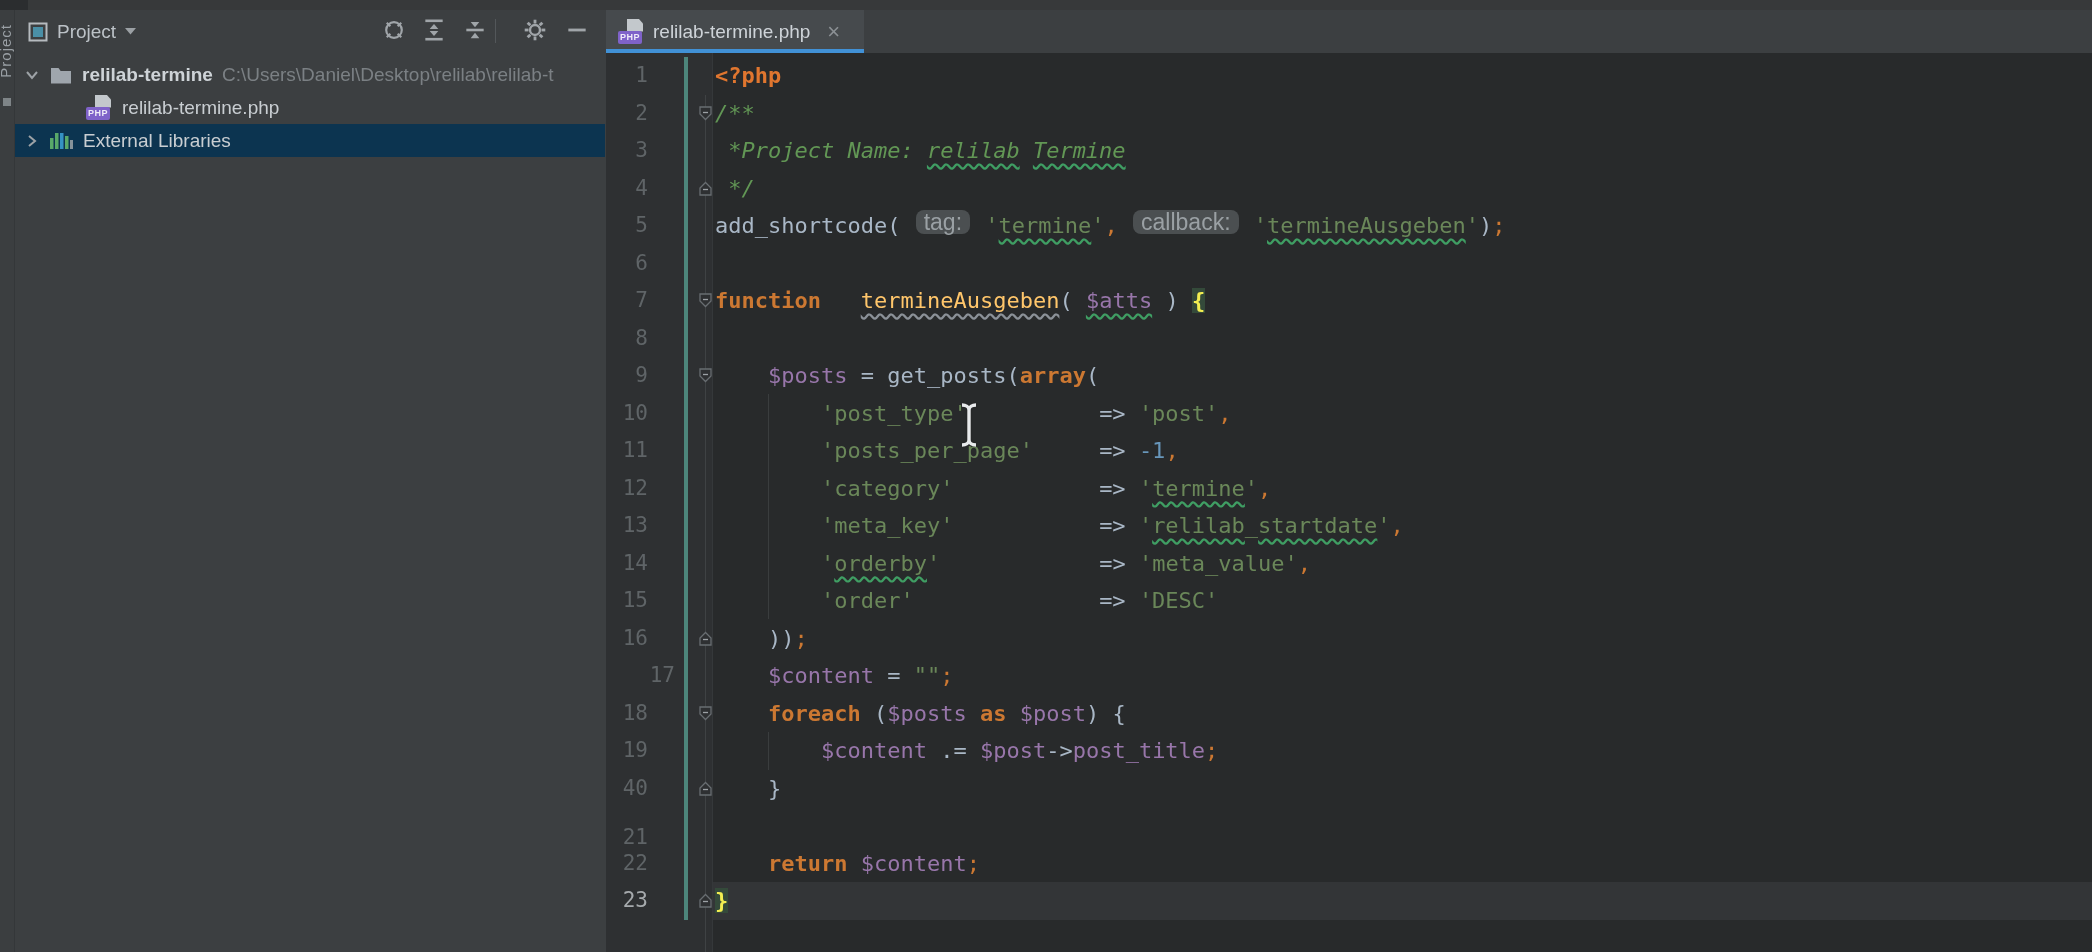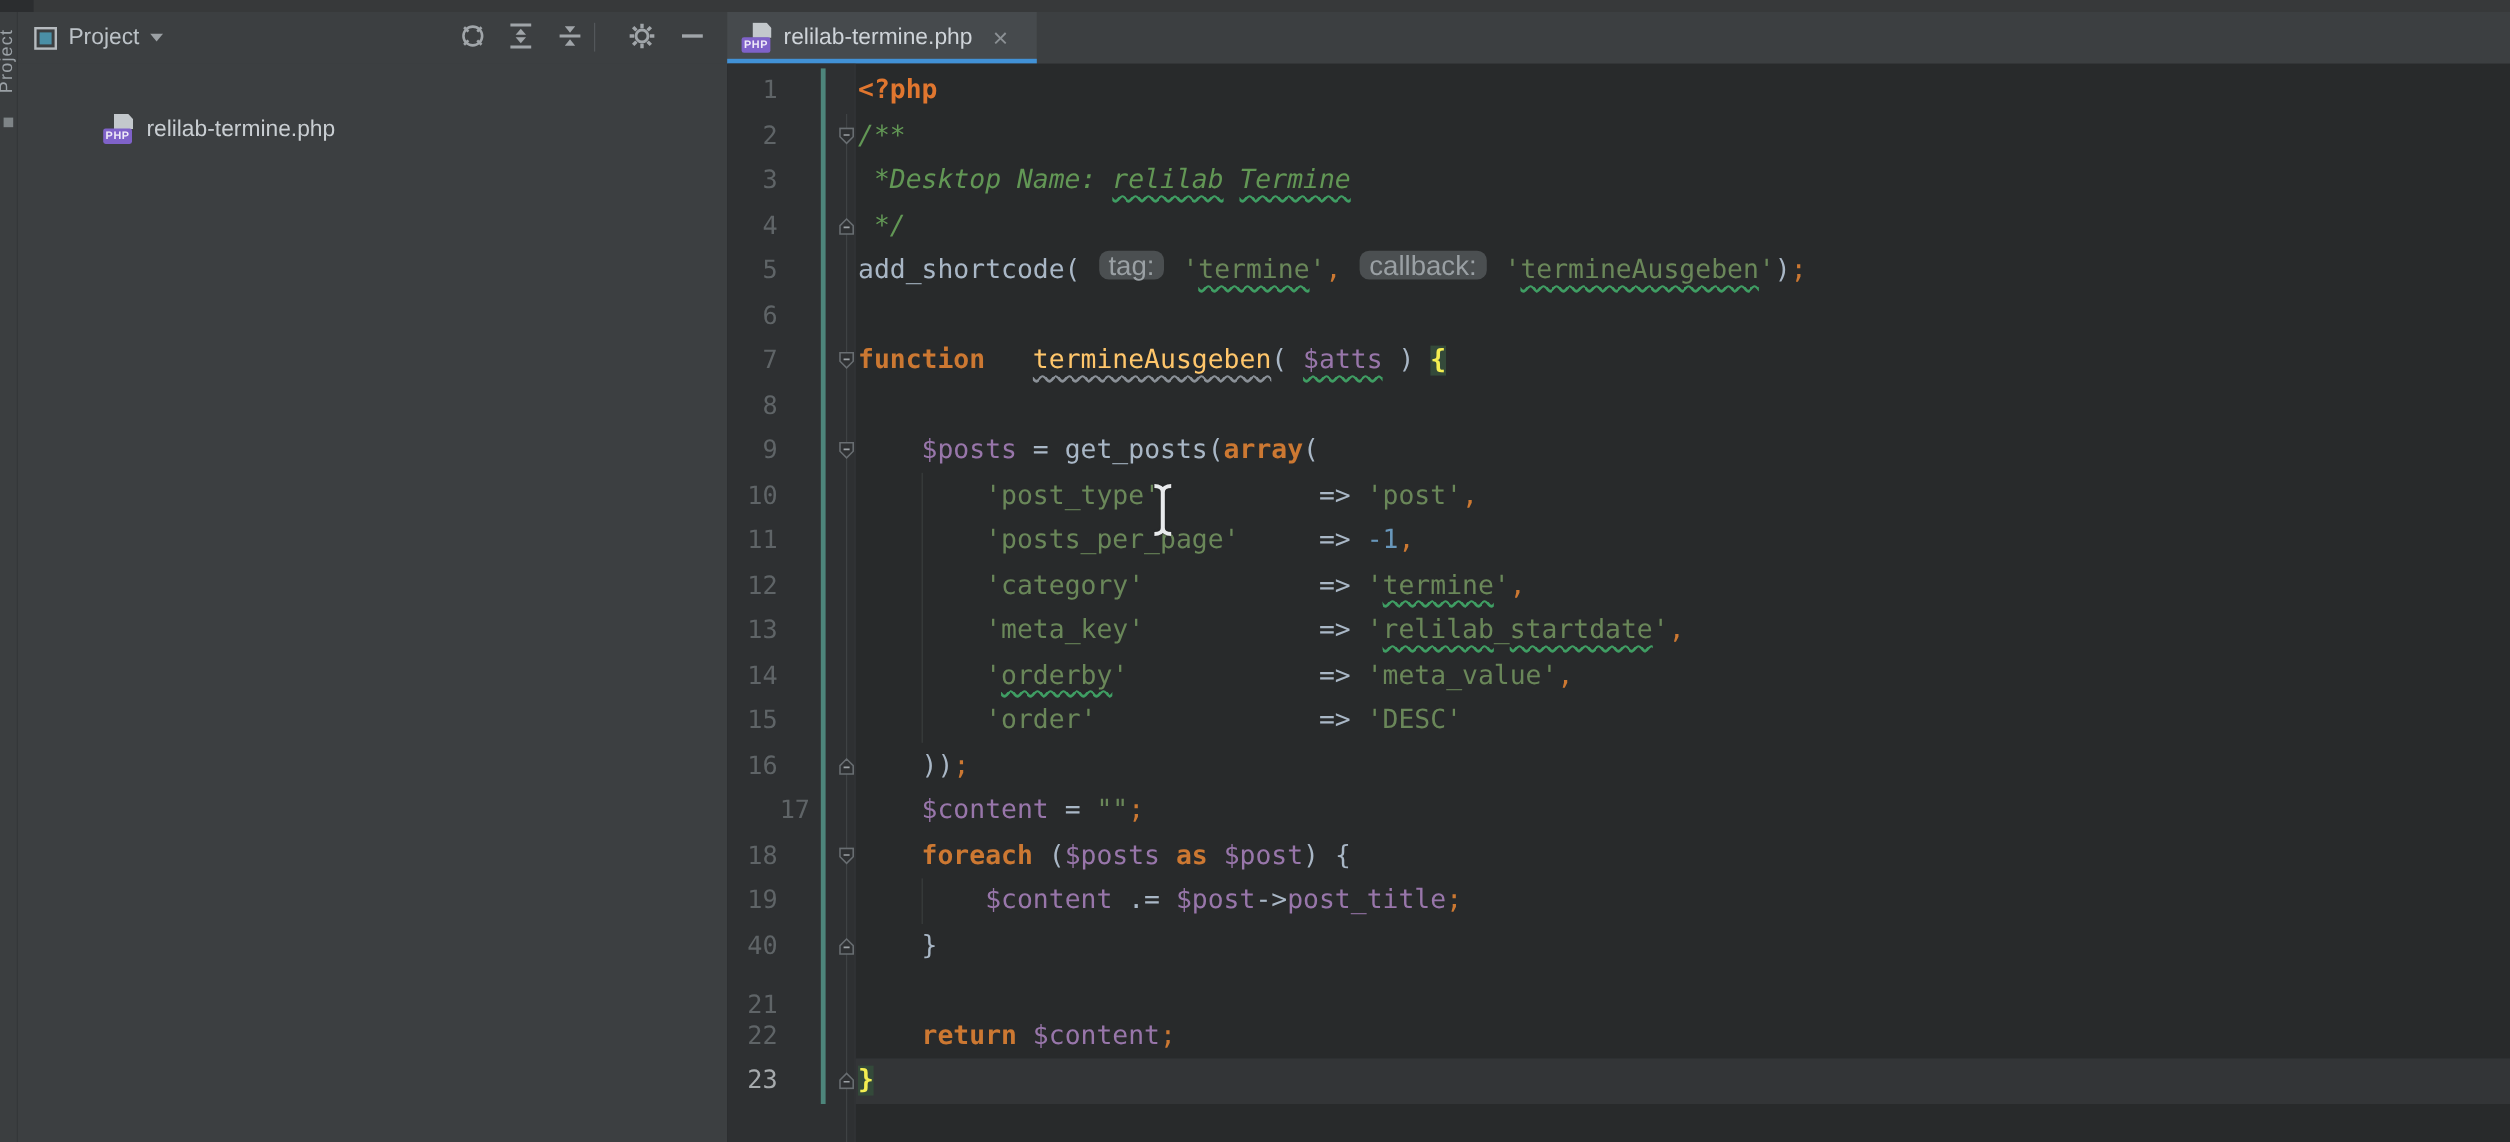--- a/index.html
+++ b/index.html
@@ -161,30 +161,57 @@
         <span class="page"></span>
         <span class="badge">PHP</span>
       </span>
       <span class="tlabel">relilab-termine.php</span>
       <span class="tclose">×</span>
     </div>
   </div>
 
   <div id="project-panel">
 
+    <div class="trow" style="top:5px;padding-left:9px">
+      <svg width="16" height="16" viewBox="0 0 16 16">
+        <polyline points="3,5 8,11 13,5" fill="none" stroke="#9da2a6" stroke-width="2"></polyline>
+      </svg>
+      <span class="gap8"></span>
+      <svg width="22" height="18" viewBox="0 0 22 18">
+        <path d="M1 2 h7.5 l2.2 3 H21 v12.5 H1 Z" fill="#9fa6ad"></path>
+      </svg>
+      <span class="gap8"></span>
+      <span class="lbl b">relilab-termine</span>
+      <span class="path">C:\Users\Daniel\Desktop\relilab\relilab-t</span>
+    </div>
 
     <div class="trow" style="top:38px;padding-left:71px">
       <span class="php-icon">
         <span class="page"></span>
         <span class="badge">PHP</span>
       </span>
       <span class="gap8"></span>
       <span class="lbl">relilab-termine.php</span>
     </div>
 
+    <div class="trow selected" style="top:71px;padding-left:9px">
+      <svg width="16" height="16" viewBox="0 0 16 16">
+        <polyline points="5,3 11,8 5,13" fill="none" stroke="#9da2a6" stroke-width="2"></polyline>
+      </svg>
+      <span class="gap8"></span>
+      <svg width="23" height="18" viewBox="0 0 23 18">
+        <rect x="0" y="6" width="3.5" height="11" fill="#59a869"></rect>
+        <rect x="5" y="1" width="3.5" height="16" fill="#59a869"></rect>
+        <rect x="10" y="1" width="3.5" height="16" fill="#3592c4"></rect>
+        <rect x="15" y="4" width="3.5" height="13" fill="#59a869"></rect>
+        <rect x="20" y="8" width="3" height="9" fill="#87939a"></rect>
+      </svg>
+      <span class="gap8"></span>
+      <span class="lbl">External Libraries</span>
+    </div>
 
   </div>
 
   <div id="editor-pane">
     <div id="gutter-bg"></div>
     <div id="gutter-sep"></div>
     <div id="current-line" style="display: block; top: 829px;"></div>
     <div id="vcs-stripe"></div>
     <div id="fold-line"></div>
     <div class="indent-guide" style="top:341px;height:225px"></div>
@@ -244,21 +271,21 @@
             <line x1="4" y1="8.5" x2="9" y2="8.5" stroke="#9ca1a5" stroke-width="1.3"></line>
           </svg></div>
         <div class="fold-marker" style="top: 840px;"><svg width="13" height="15" viewBox="0 0 13 15">
             <path d="M1 14 H12 V7 L6.5 1.5 L1 7 Z" fill="#2e3032" stroke="#686d71" stroke-width="1.3"></path>
             <line x1="4" y1="8.5" x2="9" y2="8.5" stroke="#9ca1a5" stroke-width="1.3"></line>
           </svg></div>
       </div>
     <div id="lines-layer">
         <div class="code-line" style="top: 4px;"><span class="tok-phptag">&lt;?php</span></div>
         <div class="code-line" style="top: 41.5px;"><span class="tok-cmt">/**</span></div>
-        <div class="code-line" style="top: 79px;"><span class="tok-cmt"> *Desktop Name: </span><span class="tok-cmt w-g">relilab</span><span class="tok-cmt"> </span><span class="tok-cmt w-g">Termine</span></div>
+        <div class="code-line" style="top: 79px;"><span class="tok-cmt"> *Project Name: </span><span class="tok-cmt w-g">relilab</span><span class="tok-cmt"> </span><span class="tok-cmt w-g">Termine</span></div>
         <div class="code-line" style="top: 116.5px;"><span class="tok-cmt"> */</span></div>
         <div class="code-line" style="top: 154px;"><span class="tok-fn">add_shortcode(</span><span class=""> </span><span class="param-hint">tag:</span><span class=""> </span><span class="tok-str">'</span><span class="tok-str w-g">termine</span><span class="tok-str">'</span><span class="tok-semi">,</span><span class=""> </span><span class="param-hint">callback:</span><span class=""> </span><span class="tok-str">'</span><span class="tok-str w-g">termineAusgeben</span><span class="tok-str">'</span><span class="tok-punc">)</span><span class="tok-semi">;</span></div>
         <div class="code-line" style="top: 191.5px;"></div>
         <div class="code-line" style="top: 229px;"><span class="tok-kw">function</span><span class="">   </span><span class="tok-fname w-gy">termineAusgeben</span><span class="tok-punc">(</span><span class=""> </span><span class="tok-var w-g">$atts</span><span class=""> </span><span class="tok-punc">)</span><span class=""> </span><span class="tok-brace">{</span></div>
         <div class="code-line" style="top: 266.5px;"></div>
         <div class="code-line" style="top: 304px;"><span class="">    </span><span class="tok-var">$posts</span><span class="tok-punc"> = </span><span class="tok-fn">get_posts(</span><span class="tok-kw">array</span><span class="tok-punc">(</span></div>
         <div class="code-line" style="top: 341.5px;"><span class="">        </span><span class="tok-str">'post_type'</span><span class="">          </span><span class="tok-punc">=&gt; </span><span class="tok-str">'post'</span><span class="tok-semi">,</span></div>
         <div class="code-line" style="top: 379px;"><span class="">        </span><span class="tok-str">'posts_per_page'</span><span class="">     </span><span class="tok-punc">=&gt; </span><span class="tok-num">-1</span><span class="tok-semi">,</span></div>
         <div class="code-line" style="top: 416.5px;"><span class="">        </span><span class="tok-str">'category'</span><span class="">           </span><span class="tok-punc">=&gt; </span><span class="tok-str">'</span><span class="tok-str w-g">termine</span><span class="tok-str">'</span><span class="tok-semi">,</span></div>
         <div class="code-line" style="top: 454px;"><span class="">        </span><span class="tok-str">'meta_key'</span><span class="">           </span><span class="tok-punc">=&gt; </span><span class="tok-str">'</span><span class="tok-str w-g">relilab</span><span class="tok-str">_</span><span class="tok-str w-g">startdate</span><span class="tok-str">'</span><span class="tok-semi">,</span></div>

